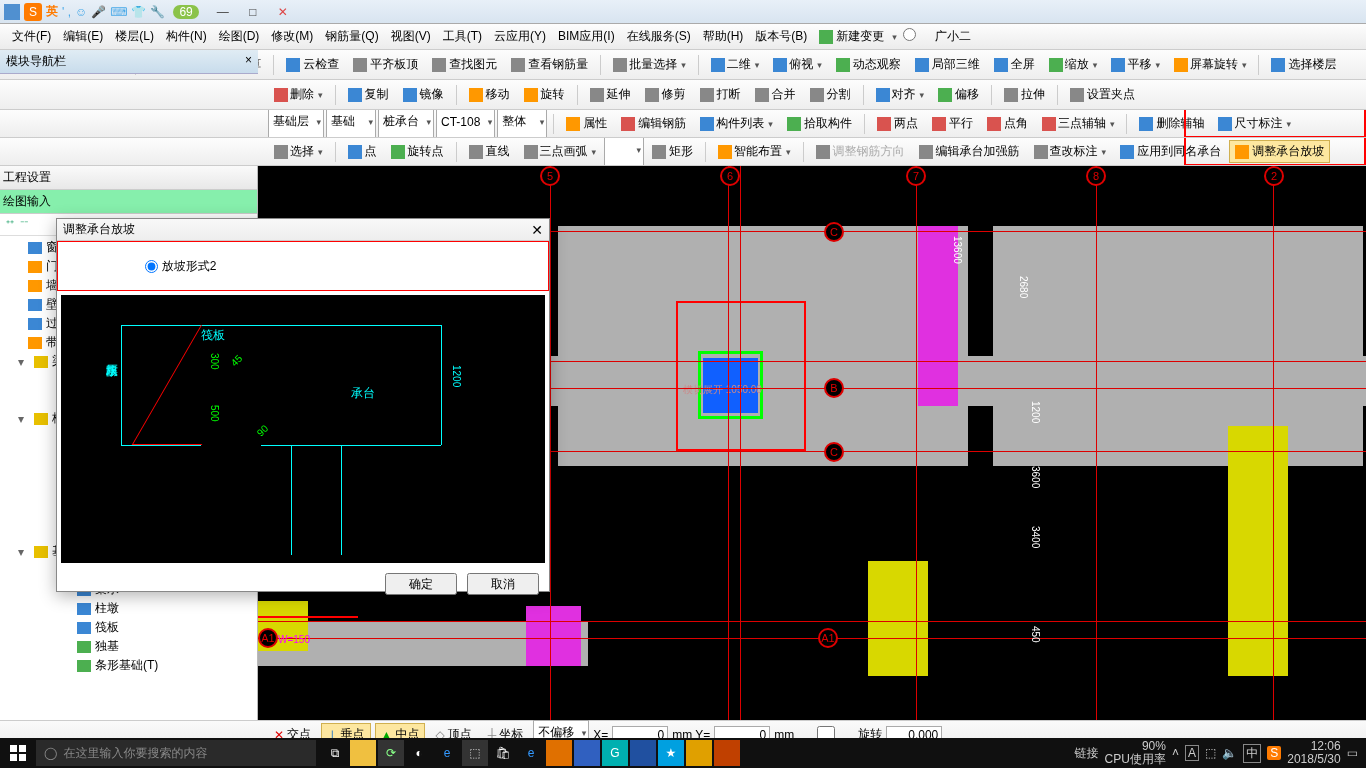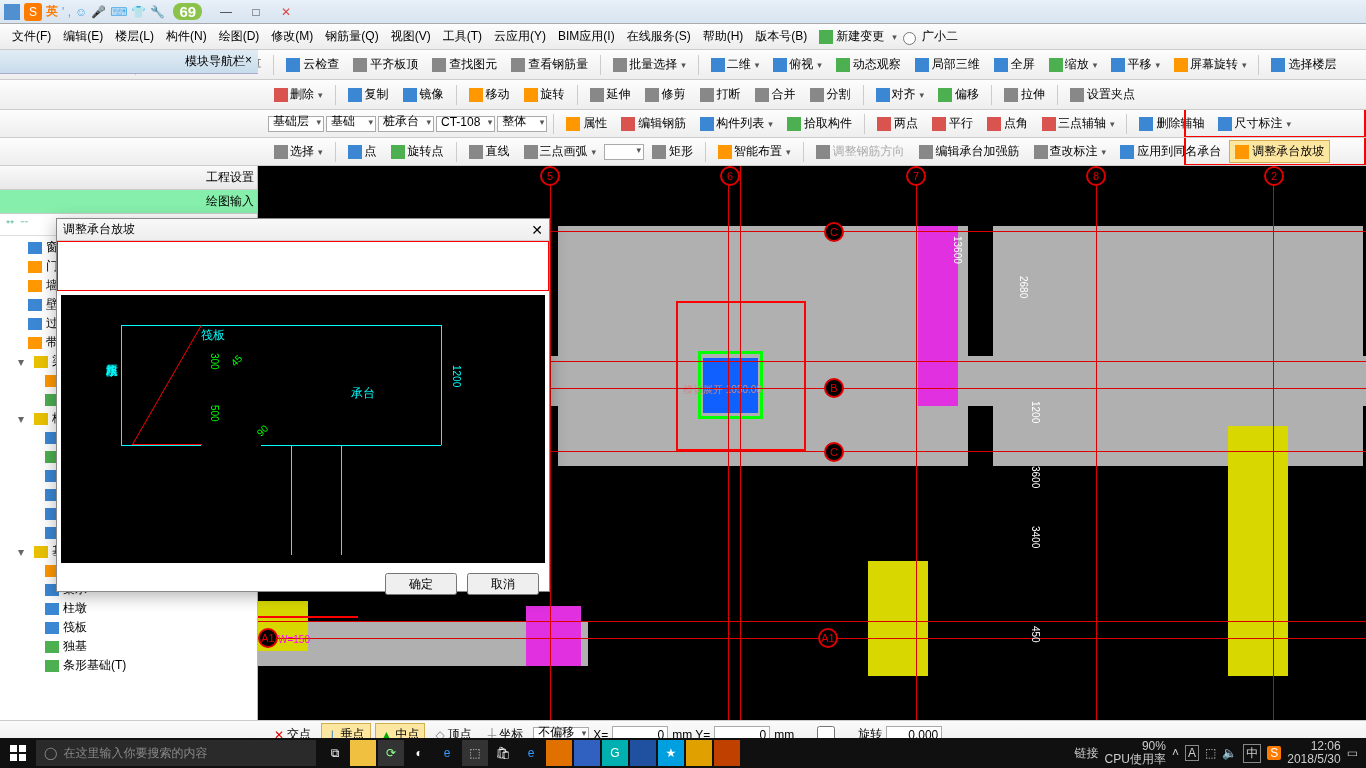--- a/index.html
+++ b/index.html
@@ -4,21 +4,21 @@
 <style>
 * { margin: 0; padding: 0; box-sizing: border-box; font-family: "Microsoft YaHei", sans-serif; font-size: 12px; }
 body { width: 1366px; height: 768px; overflow: hidden; background: #fff; position: relative; }
 
 
 .titlebar { height: 24px; background: linear-gradient(#e8f0f8, #d8e4f0); display: flex; align-items: center; padding: 0 4px; border-bottom: 1px solid #aaa; }
 .titlebar .icon { width: 16px; height: 16px; background: #5090d0; margin-right: 4px; }
 .titlebar .title { flex: 1; color: #000; white-space: nowrap; overflow: hidden; }
 .titlebar .ime { display: flex; gap: 4px; align-items: center; margin-right: 8px; }
 .titlebar .ime-icon { width: 18px; height: 18px; }
-.titlebar .badge { background: #8bc34a; color: #fff; border-radius: 8px; padding: 0 6px; font-size: 15px; margin-right: 10px; font-weight: bold; }
+.titlebar .badge { background: #8bc34a; color: #fff; border-radius: 8px; padding: 0 6px; font-size: 12px; margin-right: 10px; }
 .titlebar .winbtns { display: flex; gap: 2px; }
 .titlebar .winbtn { width: 28px; height: 18px; display: flex; align-items: center; justify-content: center; color: #444; }
 .titlebar .winbtn.close { color: #d44; }
 
 
 .menubar { height: 26px; background: linear-gradient(#fdfdfd,#ececec); border-bottom: 1px solid #ccc; display: flex; align-items: center; padding: 0 6px; }
 .menubar .mi { padding: 0 6px; cursor: default; }
 .menubar .right { margin-left: auto; display: flex; gap: 10px; align-items: center; }
 .menubar .linkblue { color: #1e6fd6; }
 .menubar .user-phone { color: #1e6fd6; }
@@ -31,33 +31,33 @@
 .tbtn .i { width: 14px; height: 14px; display: inline-block; }
 .i-blue { background: #3b87d4; }
 .i-green { background: #4caf50; }
 .i-red { background: #d9534f; }
 .i-orange { background: #ff9800; }
 .i-gray { background: #888; }
 .i-yellow { background: #e8c000; }
 .sep { width: 1px; height: 20px; background: #ccc; margin: 0 4px; }
 .dd { display: inline-flex; align-items: center; gap: 2px; }
 .dd::after { content: "▾"; font-size: 9px; color: #555; margin-left: 2px; }
-.combo { height: 16px; border: 1px solid #aaa; background: #fff; padding: 0 14px 4px 4px; position: relative; min-width: 50px; display: inline-flex; align-items: center; }
+.combo { height: 29px; border: 1px solid #aaa; background: #fff; padding: 0 14px 4px 4px; position: relative; min-width: 50px; display: inline-flex; align-items: center; }
 .combo::after { content: "▾"; position: absolute; right: 2px; font-size: 9px; color: #555; }
 .tbtn.active { background: #fde7a0; border-color: #d0b050; }
 
 
 .workarea { display: flex; height: calc(768px - 24px - 26px - 30px - 30px - 28px - 28px - 18px - 30px); }
 .left-panel { width: 258px; background: #f5f5f5; border-right: 1px solid #bbb; display: flex; flex-direction: column; }
-.panel-header { background: linear-gradient(#e0ecf4,#c8dcec); padding: 3px 6px; border-bottom: 1px solid #aac; display:flex; justify-content:flex-end;}
-.panel-tab { background: linear-gradient(#fafafa,#e8e8e8); text-align: right; padding: 3px; border-bottom: 1px solid #ccc; }
+.panel-header { background: linear-gradient(#e0ecf4,#c8dcec); padding: 3px 6px; border-bottom: 1px solid #aac; display:flex; justify-content:space-between;}
+.panel-tab { background: linear-gradient(#fafafa,#e8e8e8); text-align: left; padding: 3px; border-bottom: 1px solid #ccc; }
 .mini-tool { height: 22px; display: flex; align-items: center; gap: 6px; padding: 0 6px; border-bottom: 1px solid #ddd; background: #fff; }
 .tree { flex: 1; overflow: auto; background: #fff; padding: 2px 0; }
 .tree-item { display: flex; align-items: center; gap: 4px; padding: 1px 4px 1px 28px; white-space: nowrap; }
-.tree-item.lv1 { padding-left: 45px; }
+.tree-item.lv1 { padding-left: 45px; margin-left: 32px; }
 .tree-item.lv0 { padding-left: 18px; font-weight: normal; }
 .tree-item .ti { width: 14px; height: 12px; }
 .tree-item .exp { width: 12px; color: #666; }
 .tree-bottom-tab { background: linear-gradient(#fafafa,#e8e8e8); text-align: center; padding: 3px; border-top: 1px solid #ccc; }
 
 
 .canvas-wrap { flex: 1; position: relative; background: #000; }
 .canvas { position: absolute; inset: 0; }
 .gridline { position: absolute; background: #d00; }
 .gridline.h { height: 1px; left: 0; right: 0; }
@@ -145,21 +145,21 @@
   <span class="mi">云应用(Y)</span>
   <span class="mi">BIM应用(I)</span>
   <span class="mi">在线服务(S)</span>
   <span class="mi">帮助(H)</span>
   <span class="mi">版本号(B)</span>
   <span class="tbtn">
       <span class="i i-green"></span>
       <span>新建变更</span>
     </span>
   <span class="dd"></span>
-  <label style="margin-left:6px;display:flex;align-items:flex-end;gap:6px">
+  <label style="margin-left:6px;display:flex;align-items:flex-start;gap:19px">
       <input type="radio" style="">
       <span>广小二</span>
     </label>
 </div>
 
 <div class="toolbar">
   <span class="tbtn dd">
       <span class="i i-gray"></span>
       <span>新建</span>
     </span>
@@ -582,20 +582,24 @@
     </div>
   </div>
 </div>
 
 <div class="dialog">
   <div class="dlg-title">
     <span>调整承台放坡</span>
     <span class="x">✕</span>
   </div>
   <div class="dlg-radios">
+    <label class="half">
+        <input type="radio" name="m" checked="" style="">
+        <span>放坡形式2</span>
+      </label>
   </div>
   <div class="dlg-diagram">
     <div class="dia-line" style="left:60px;top:30px;width:320px;height:1px"></div>
     <div class="dia-line" style="left:60px;top:30px;width:1px;height:120px"></div>
     <div class="dia-line" style="left:60px;top:150px;width:80px;height:1px"></div>
     <div class="dia-line" style="left:200px;top:150px;width:180px;height:1px"></div>
     <div class="dia-line" style="left:380px;top:30px;width:1px;height:120px"></div>
     <div style="position:absolute;left:140px;top:30px;width:70px;height:120px;border-left:1px solid #f00;border-bottom:1px solid #f00;transform:skewX(-30deg);transform-origin:top left"></div>
     <div class="dia-line" style="left:230px;top:150px;width:1px;height:110px"></div>
     <div class="dia-line" style="left:280px;top:150px;width:1px;height:110px"></div>

